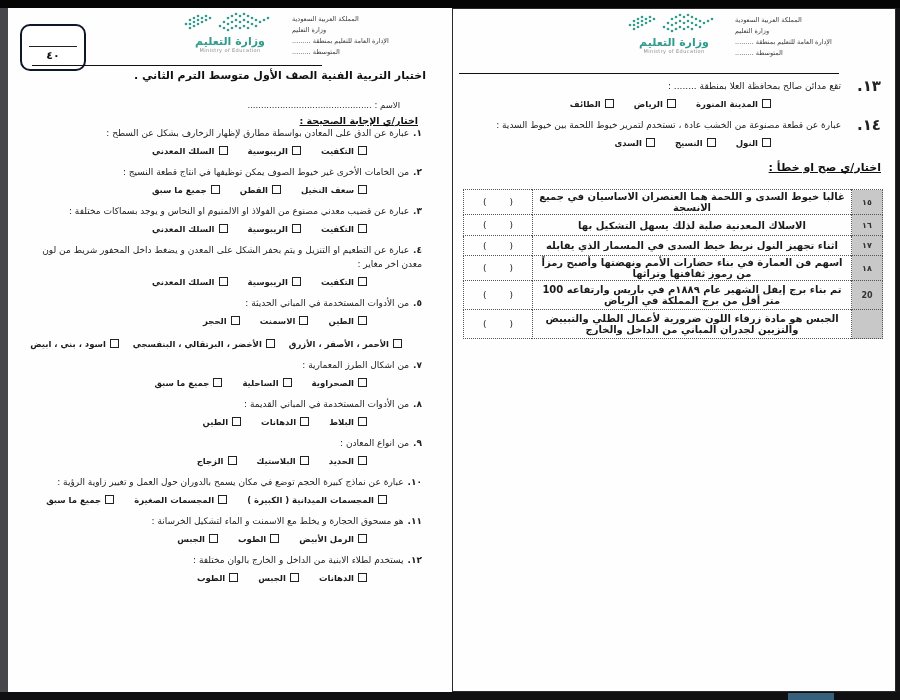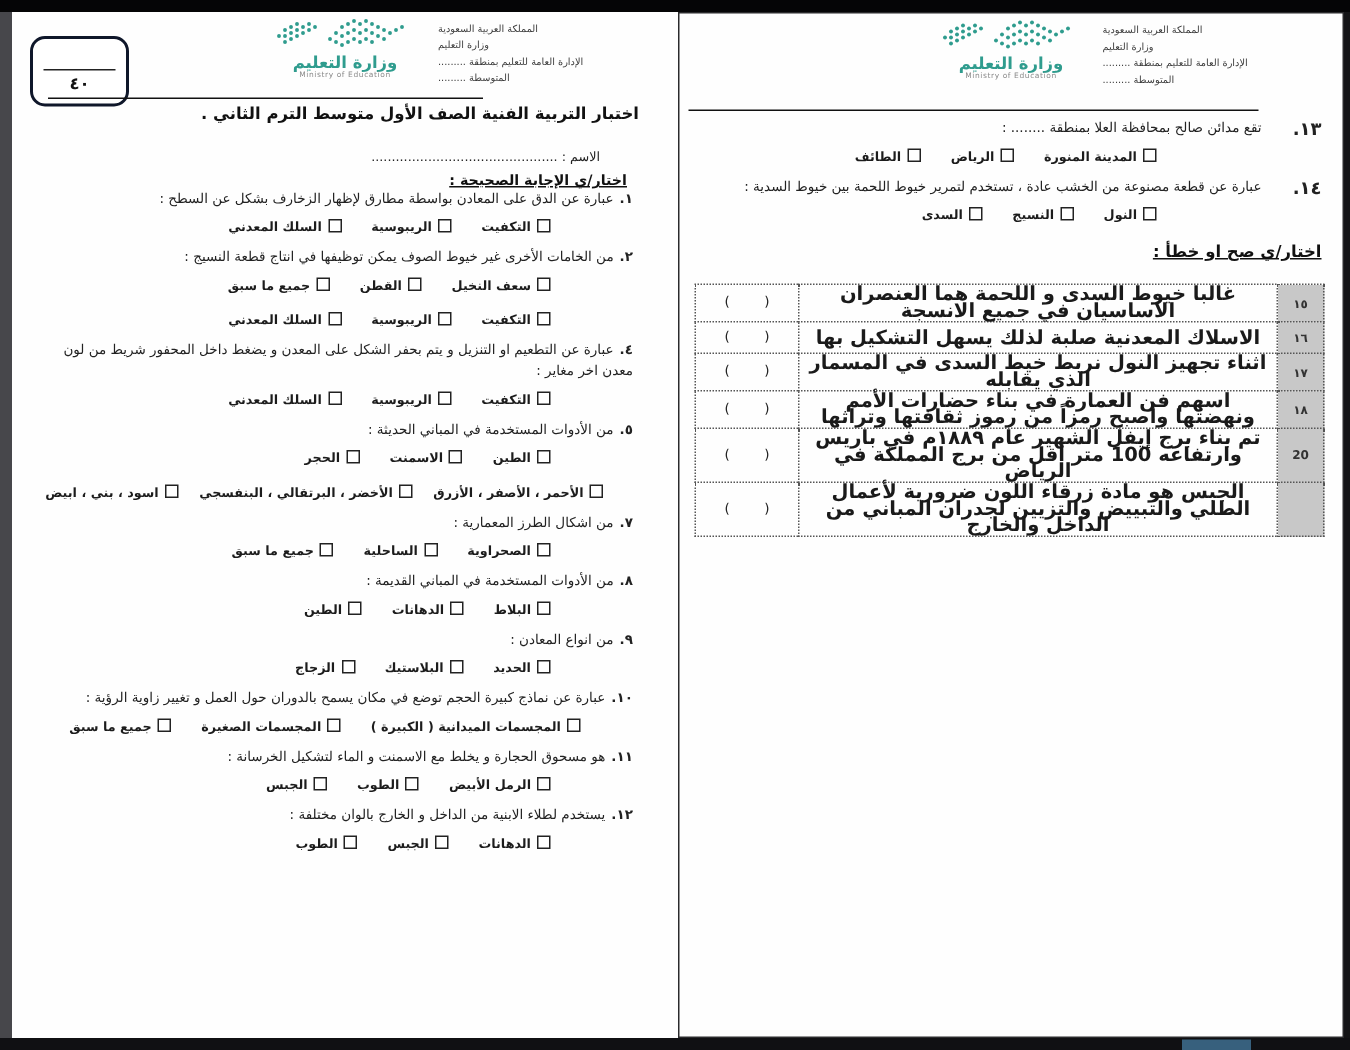--- a/index.html
+++ b/index.html
@@ -47,28 +47,28 @@
     padding-right:55px;margin:2px 0 10px 0;height:13px;}
   .cb{display:inline-block;width:7px;height:7px;border:1.2px solid #222;background:#fff;
     margin-left:4px;vertical-align:-1px;}
   .opt{white-space:nowrap;}
   .opt-label{font-size:8.5px;font-weight:bold;color:#1c1c1c;}
 
   
   .p2-rule{position:absolute;top:64px;left:6px;right:56px;border-top:1.2px solid #111;}
   .p2-questions{position:absolute;top:70px;right:14px;left:10px;}
   .q2-line{display:flex;direction:rtl;}
-  .q2-num{font-size:12px;font-weight:600;width:40px;flex:0 0 40px;}
+  .q2-num{font-size:15px;font-weight:600;width:40px;flex:0 0 40px;}
   .q2-opts{padding-right:110px;}
   .p2-section{position:absolute;top:152px;right:14px;font-size:11px;}
 
   .tf-table{position:absolute;top:180px;right:12px;left:12px;border-collapse:collapse;direction:rtl;width:420px;}
   .tf-table td{border:1px dotted #555;padding:1px 3px;vertical-align:middle;}
   .tf-num{width:24px;background:#c8c8c8;text-align:center;font-size:8px;font-weight:bold;color:#333;}
-  .tf-text{text-align:center;font-size:13px;font-weight:bold;color:#1a1a1a;line-height:11px;}
+  .tf-text{text-align:center;font-size:10px;font-weight:bold;color:#1a1a1a;line-height:11px;}
   .tf-ans{width:62px;text-align:center;font-size:9px;direction:ltr;white-space:pre;color:#222;}
   .r-s{height:21px;} .r-m{height:20px;} .r-l{height:29px;}
 </style>
 </head>
 <body>
 
 <div class="top-strip"></div>
 <div class="left-band"></div>
 <div class="bottom-strip"></div>
 <div class="taskbar-fragment"></div>
@@ -156,20 +156,21 @@
     <div class="question">
       <div class="q-text"><span class="q-num">٢.</span><span>من الخامات الأخرى غير خيوط الصوف يمكن توظيفها في انتاج قطعة النسيج :</span></div>
       <div class="q-opts">
         <span class="opt"><span class="cb"></span><span class="opt-label">سعف النخيل</span></span>
         <span class="opt"><span class="cb"></span><span class="opt-label">القطن</span></span>
         <span class="opt"><span class="cb"></span><span class="opt-label">جميع ما سبق</span></span>
       </div>
     </div>
 
     <div class="question">
+      <div class="q-text"><span class="q-num">٣.</span><span>عبارة عن قضيب معدني مصنوع من الفولاذ او الالمنيوم او النحاس و يوجد بسماكات مختلفة :</span></div>
       <div class="q-opts">
         <span class="opt"><span class="cb"></span><span class="opt-label">التكفيت</span></span>
         <span class="opt"><span class="cb"></span><span class="opt-label">الريبوسية</span></span>
         <span class="opt"><span class="cb"></span><span class="opt-label">السلك المعدني</span></span>
       </div>
     </div>
 
     <div class="question">
       <div class="q-text"><span class="q-num">٤.</span><span>عبارة عن التطعيم او التنزيل و يتم بحفر الشكل على المعدن و يضغط داخل المحفور شريط من لون معدن اخر مغاير :</span></div>
       <div class="q-opts">

